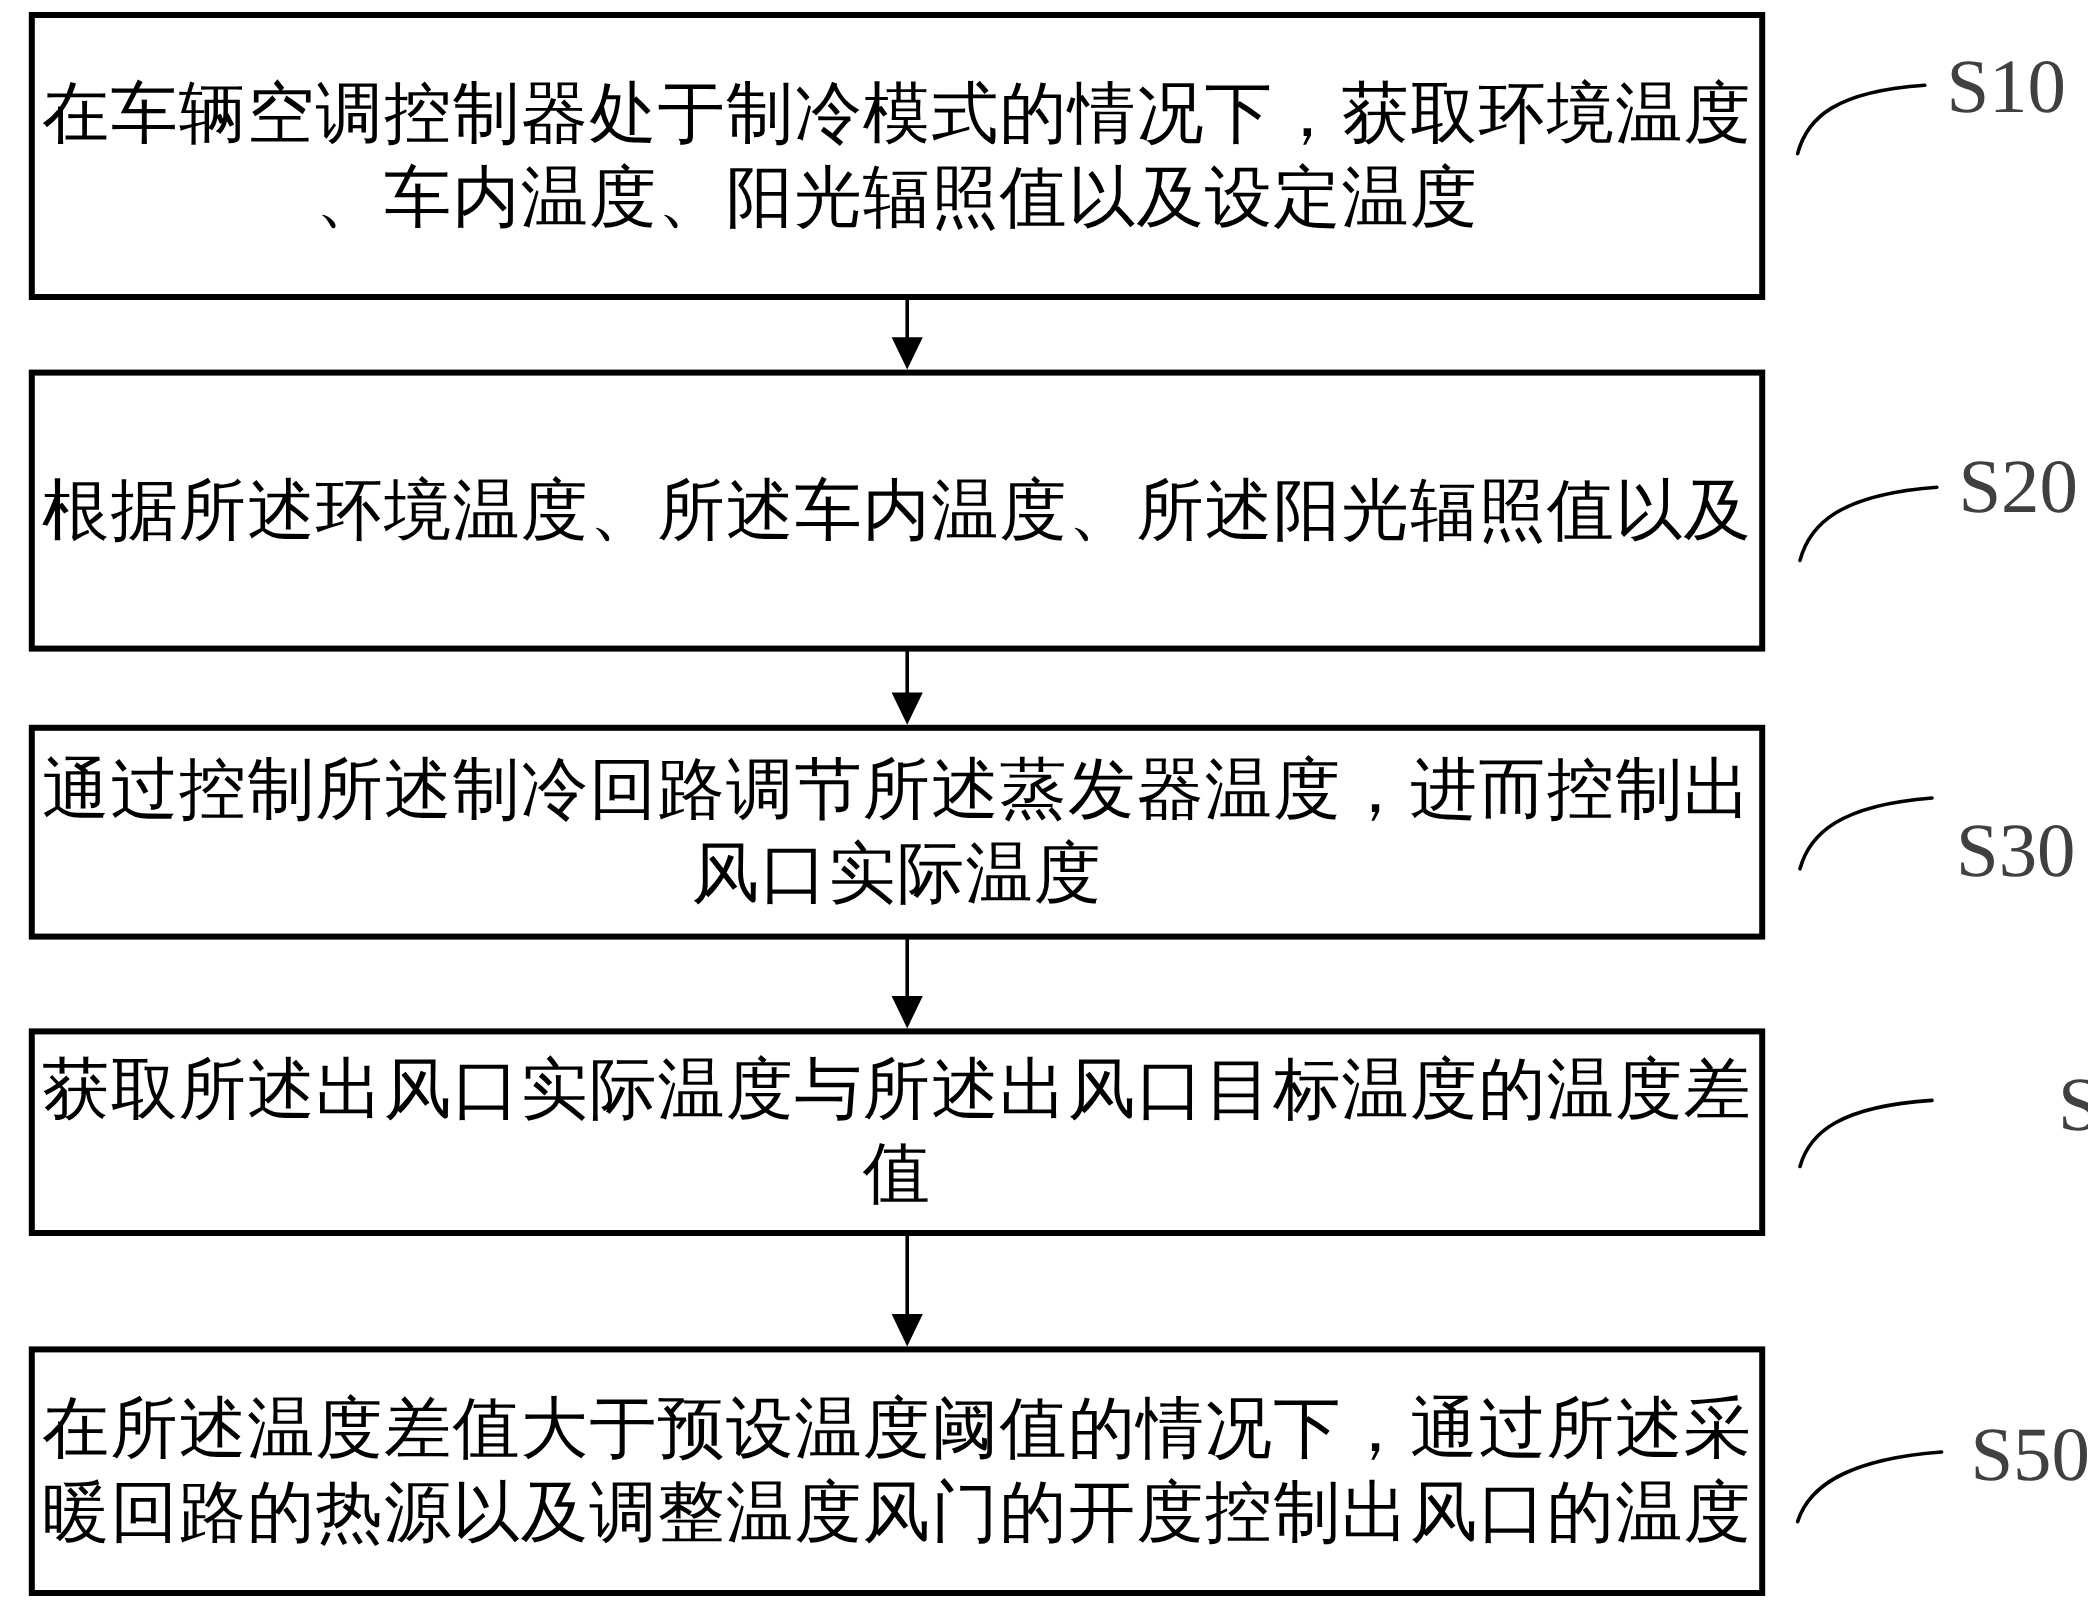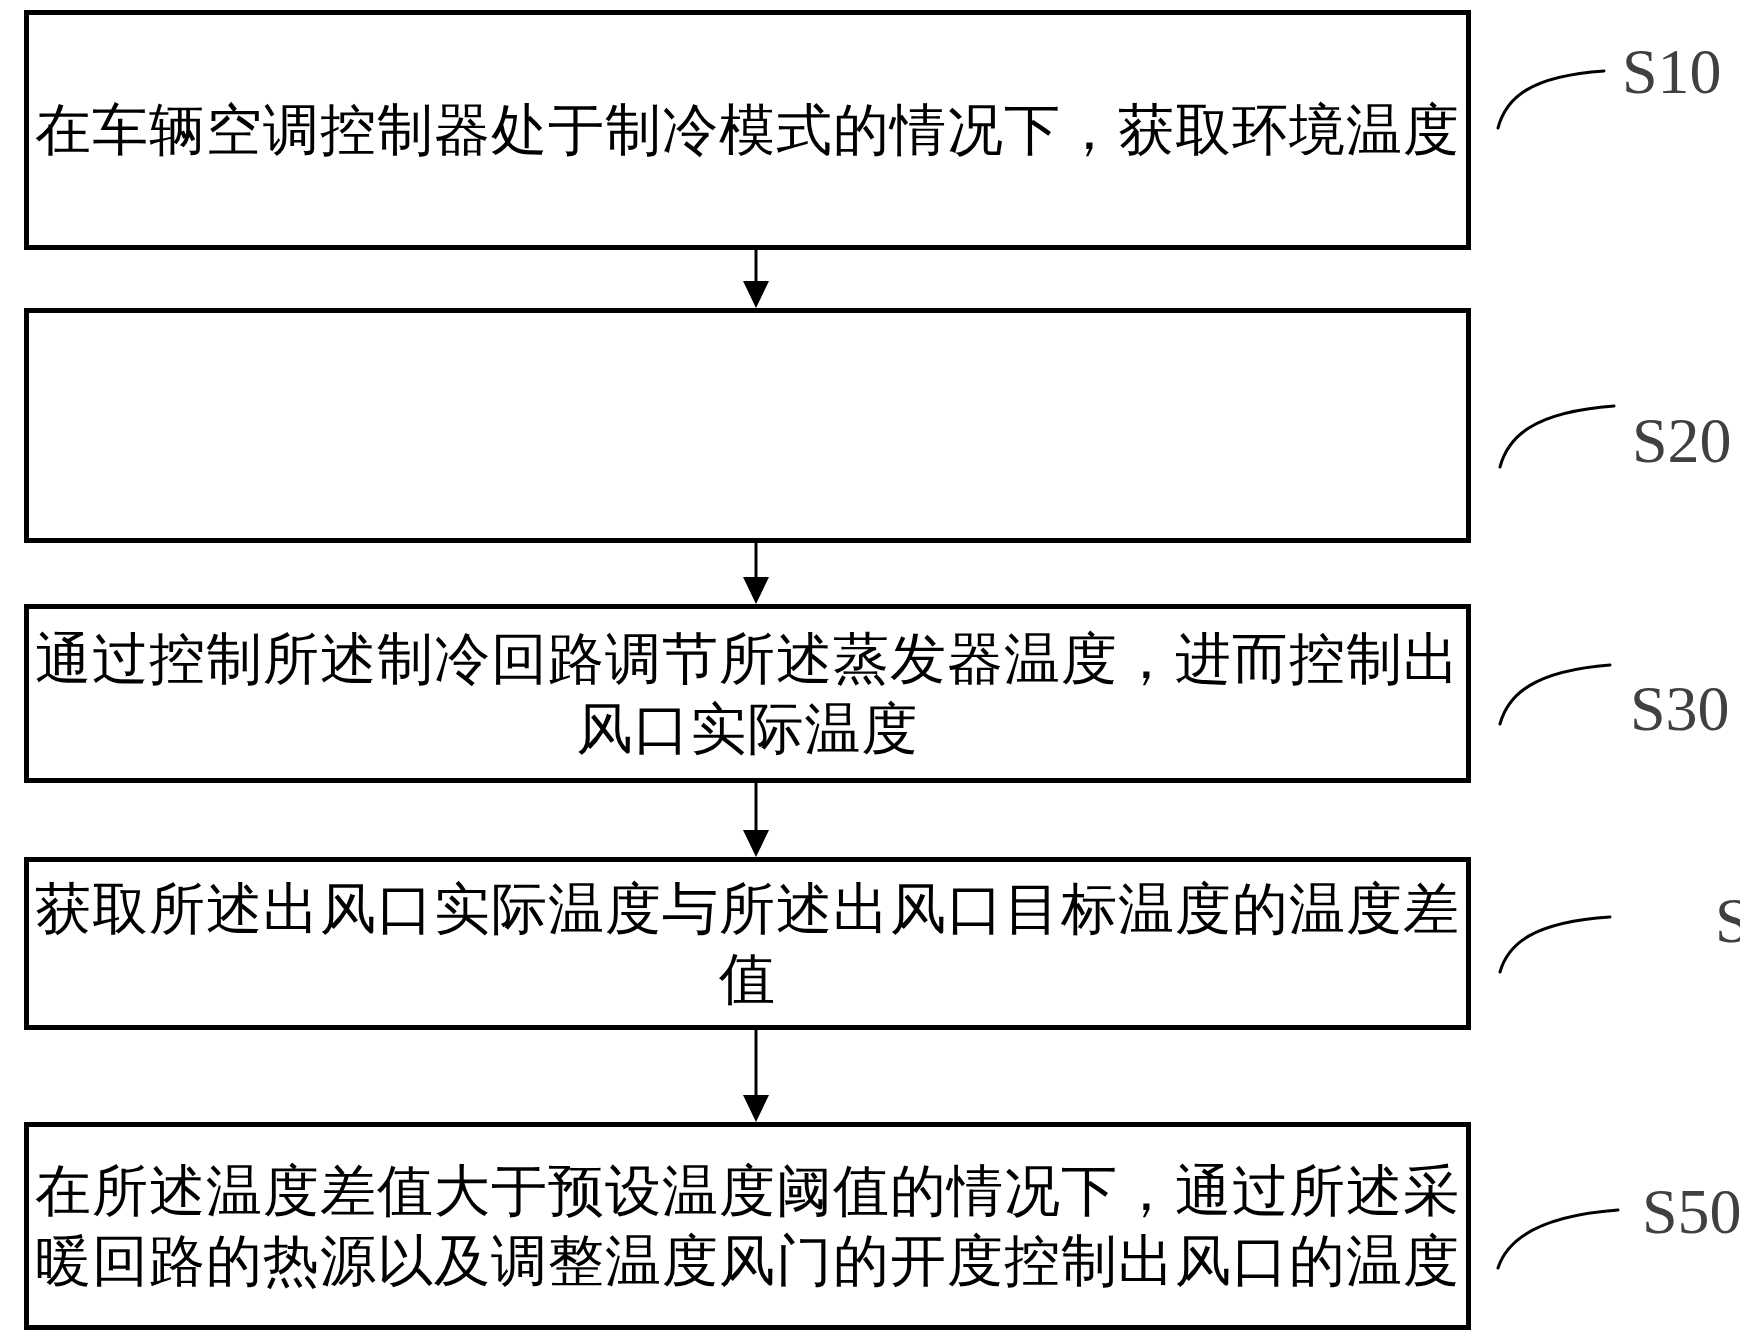--- a/index.html
+++ b/index.html
@@ -55,42 +55,44 @@
   .connector { stroke: #000000; fill: none; }
   .arrow-head { fill: #000000; stroke: none; }
 </style>
 </head>
 <body>
 
 <div id="canvas">
 
   <div class="step-box" style="top:10px; height:240px;">
     <span class="step-line">在车辆空调控制器处于制冷模式的情况下，获取环境温度</span>
+    <span class="step-line">、车内温度、阳光辐照值以及设定温度</span>
   </div>
 
   <div class="step-box" style="top:308px; height:235px;">
+    <span class="step-line">根据所述环境温度、所述车内温度、所述阳光辐照值以及</span>
   </div>
 
   <div class="step-box" style="top:604px; height:179px;">
     <span class="step-line">通过控制所述制冷回路调节所述蒸发器温度，进而控制出</span>
     <span class="step-line">风口实际温度</span>
   </div>
 
   <div class="step-box" style="top:1122px; height:208px;">
     <span class="step-line">在所述温度差值大于预设温度阈值的情况下，通过所述采</span>
     <span class="step-line">暖回路的热源以及调整温度风门的开度控制出风口的温度</span>
   </div>
 
   <div class="step-box" style="top:857px; height:173px;">
     <span class="step-line">获取所述出风口实际温度与所述出风口目标温度的温度差</span>
     <span class="step-line">值</span>
   </div>
 
   <div class="step-label" style="left:1622px; top:40px;">S10</div>
-  <div class="step-label" style="left:1632px; top:374px;margin-top:35px;">S20</div>
+  <div class="step-label" style="left:1632px; top:374px;">S20</div>
   <div class="step-label" style="left:1630px; top:636px;margin-top:41px;">S30</div>
   <div class="step-label" style="left:1715px; top:889px;">S40</div>
   <div class="step-label" style="left:1642px; top:1180px;">S50</div>
 
   <svg class="overlay" viewBox="0 0 1740 1337" xmlns="http://www.w3.org/2000/svg">
 
     <g>
       <line class="connector" x1="756" y1="246" x2="756" y2="283" stroke-width="3"></line>
       <polygon class="arrow-head" points="743,281 769,281 756,308"></polygon>
     </g>

